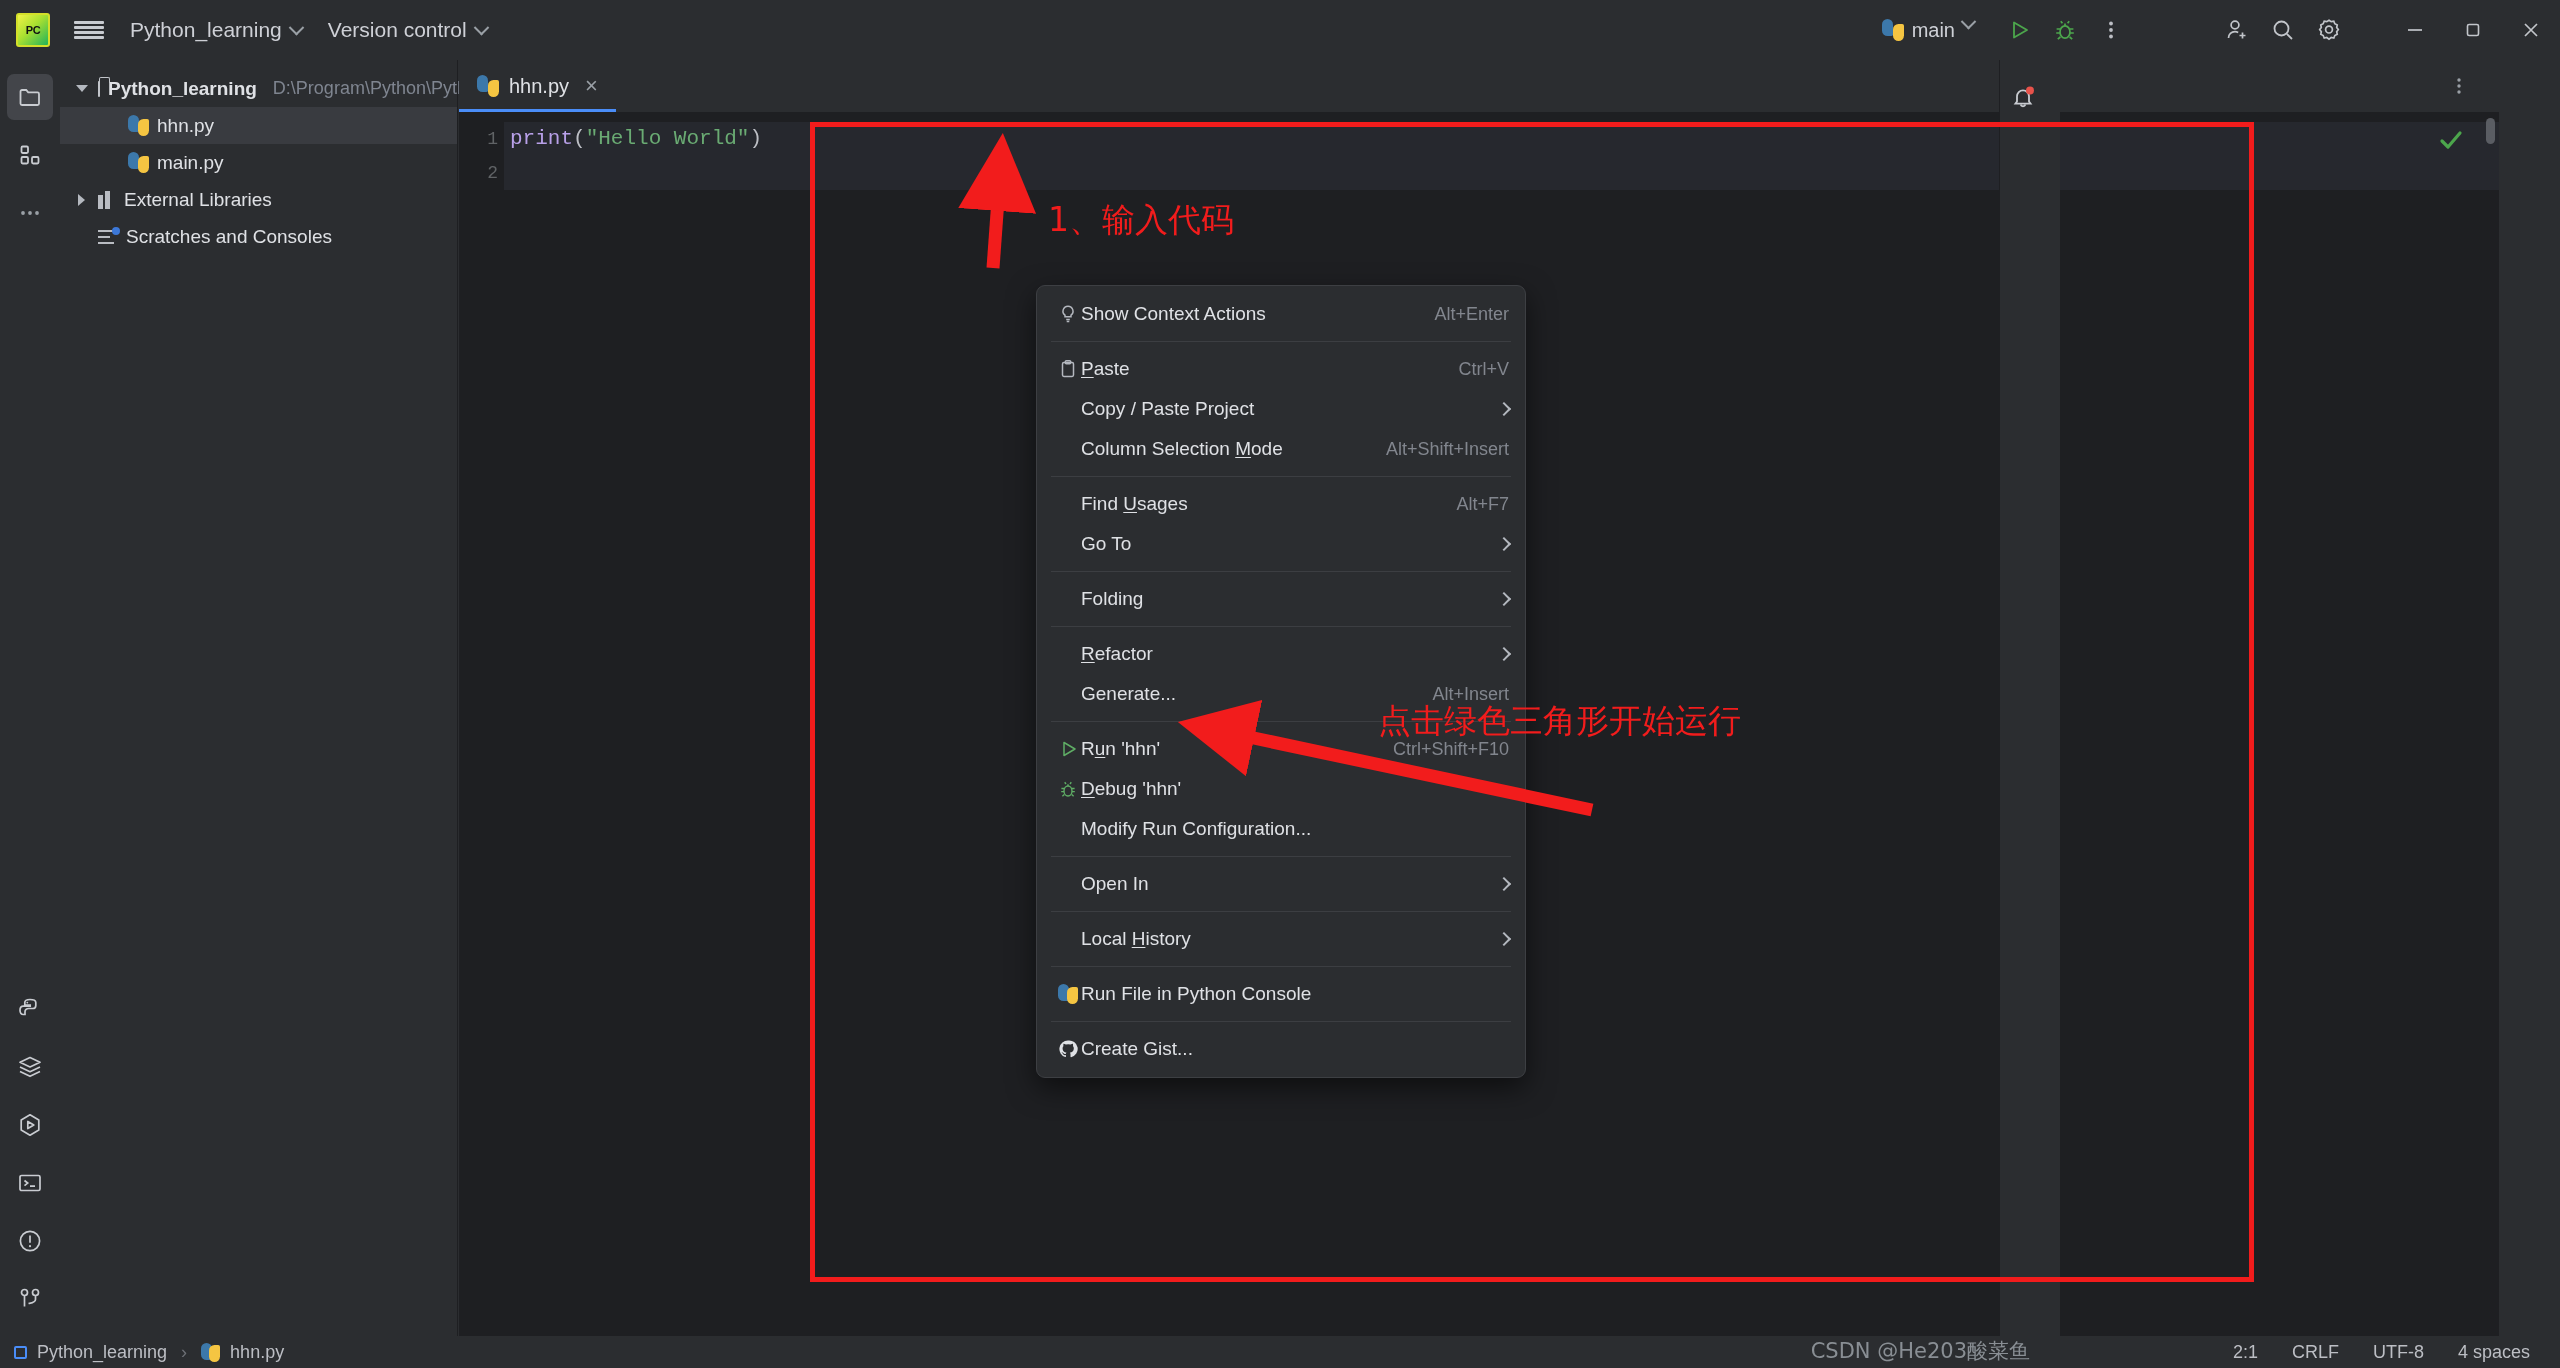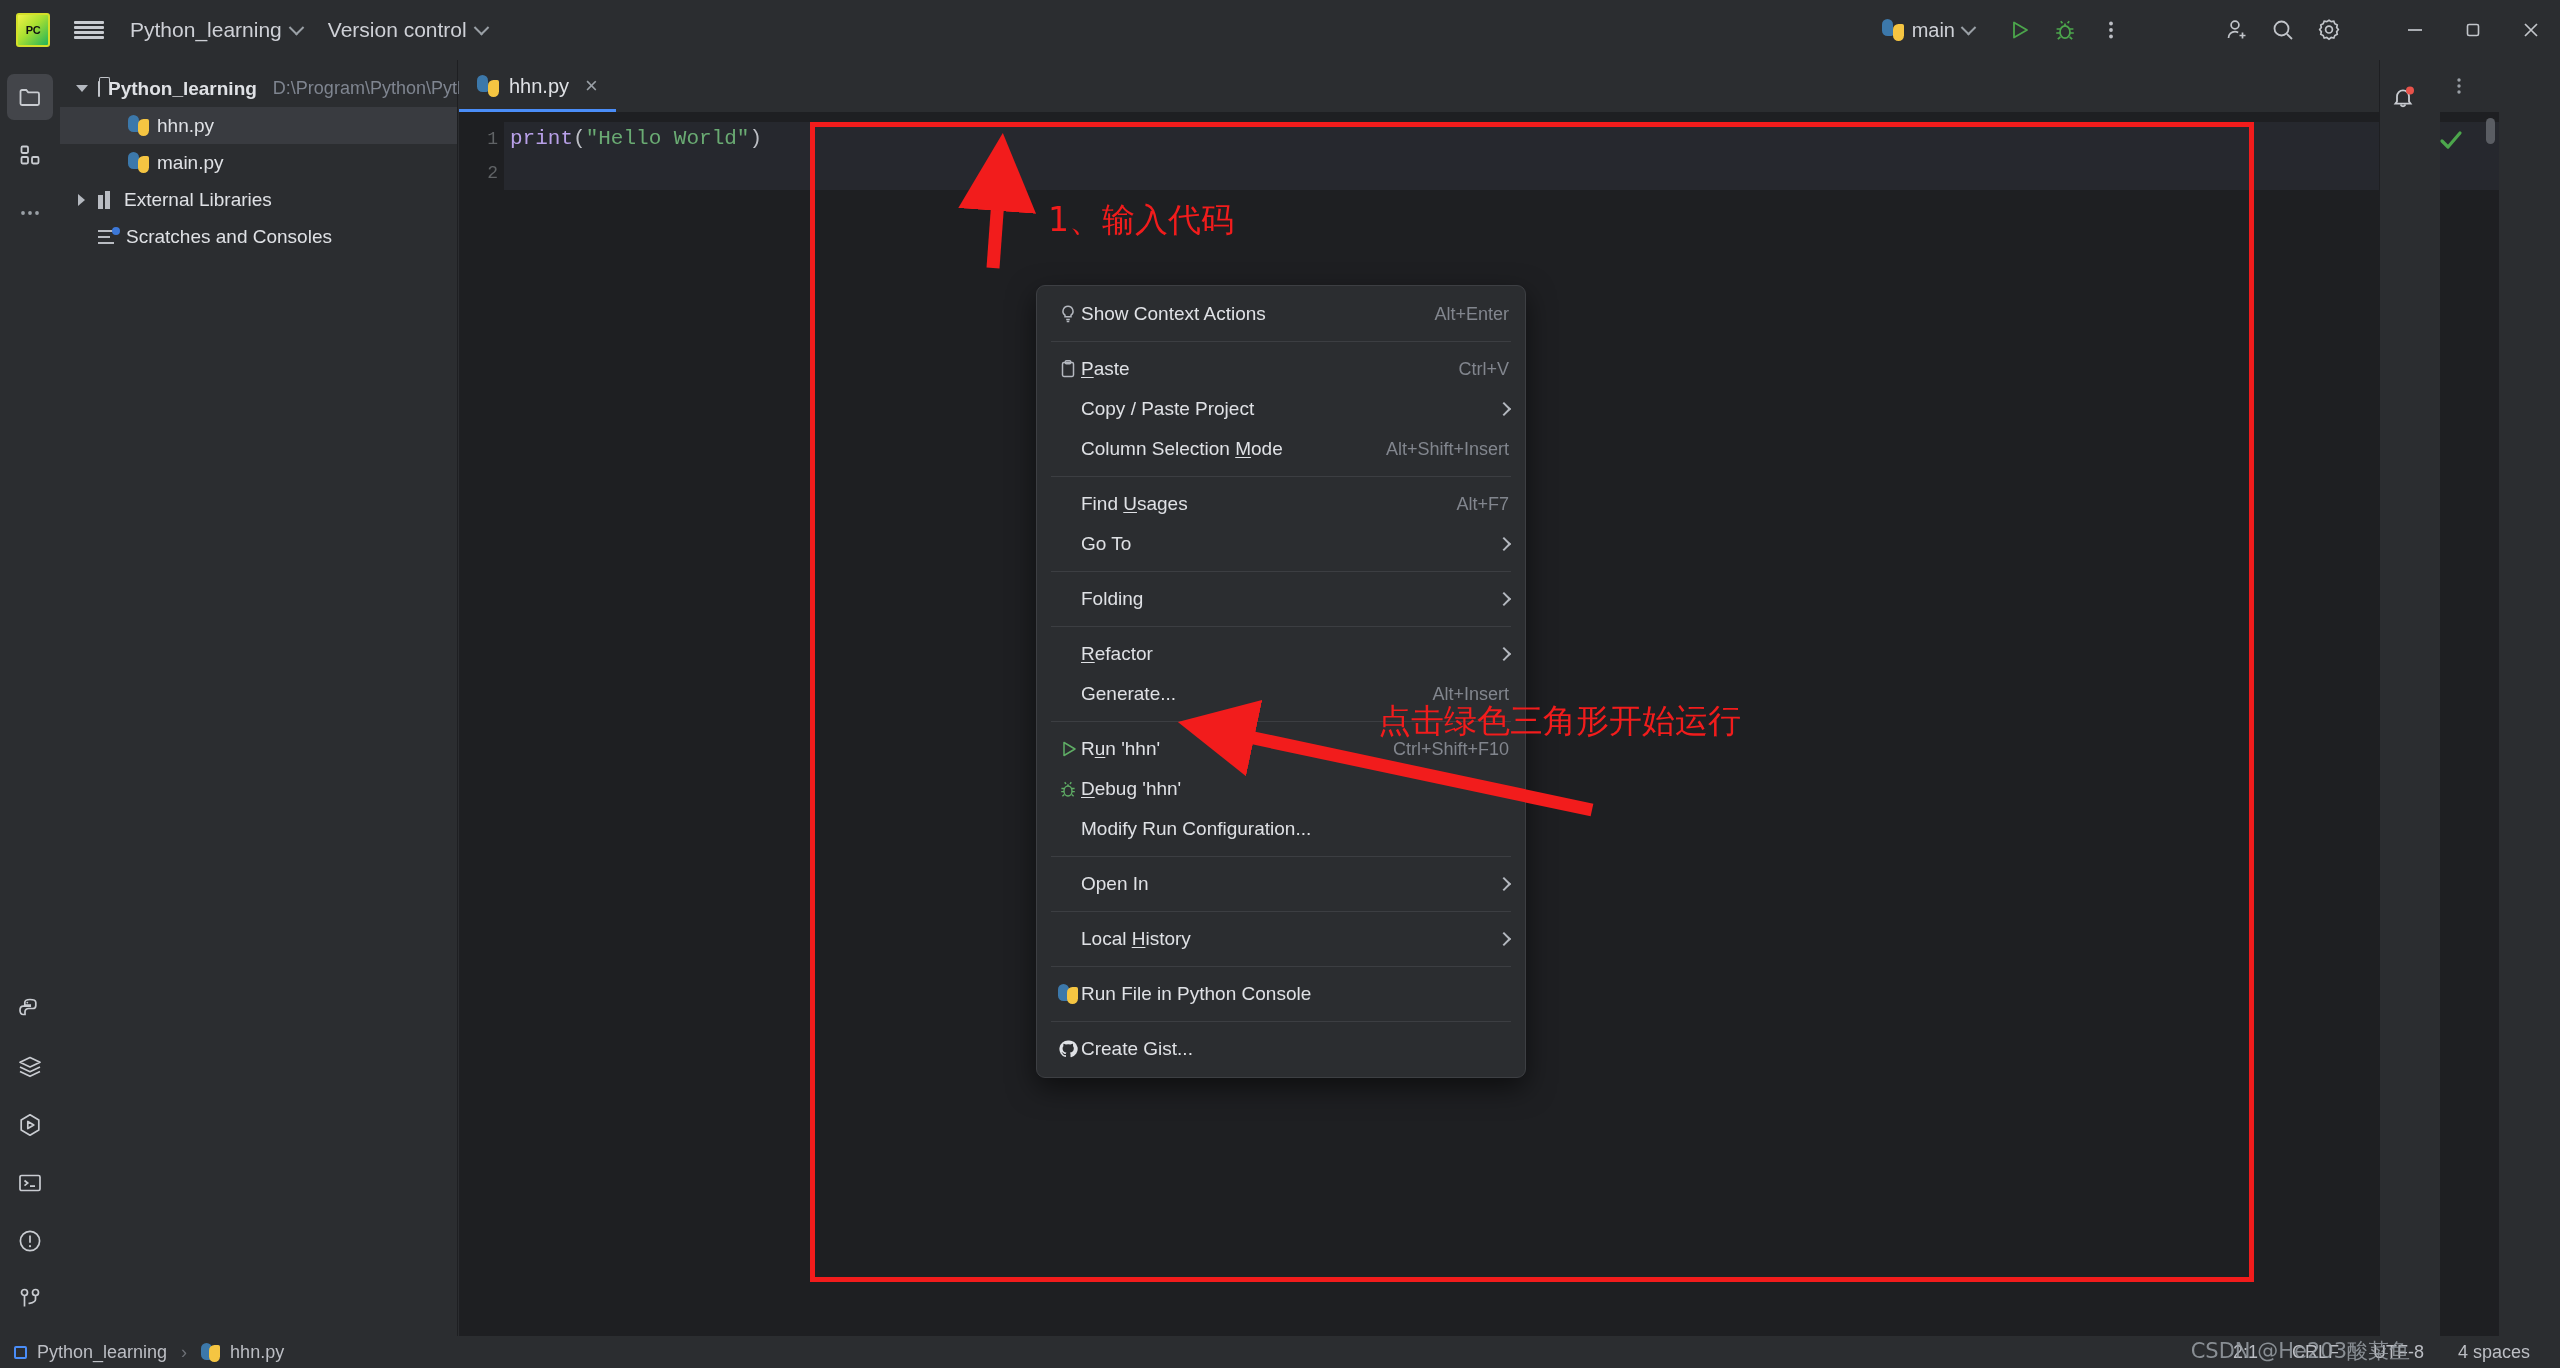--- a/index.html
+++ b/index.html
@@ -3,21 +3,21 @@
 <meta charset="utf-8">
 <style>
   * { box-sizing: border-box; margin: 0; padding: 0; }
   html, body {
     width: 2560px; height: 1368px;
     background: #2b2d30;
     font-family: "Liberation Sans", sans-serif;
     overflow: hidden;
     color: #dfe1e5;
   }
-  #app { position: relative; width: 2440px; height: 1368px; }
+  #app { position: relative; width: 2060px; height: 1368px; }
 
   
   .titlebar {
     position: absolute; top: 0; left: 0; width: 2560px; height: 60px;
     background: #2b2d30;
     display: flex; align-items: center;
   }
   .tb-logo {
     width: 34px; height: 34px; margin-left: 16px;
     border: 2px solid #d4e02a; border-radius: 3px;
@@ -41,21 +41,21 @@
     white-space: nowrap;
   }
   .chev { display: inline-block; width: 11px; height: 11px;
     border-right: 2px solid #9aa0a6; border-bottom: 2px solid #9aa0a6;
     transform: rotate(45deg) translate(-2px,-2px); }
   .tb-right {
     position: absolute; right: 0; top: 0; height: 60px;
     display: flex; align-items: center;
   }
   .run-cfg {
-    display: flex; align-items: center; gap: 8px; font-size: 20px;
+    display: flex; gap: 8px; font-size: 20px;
     color: #ced0d6; cursor: pointer; padding: 0 6px;
   }
   .pyglyph { width: 22px; height: 22px; position: relative; display:inline-block; }
   .pyglyph::before, .pyglyph::after {
     content:""; position:absolute; width:11px; height:17px;
   }
   .pyglyph::before { left:0; top:0; background:#3c78aa; border-radius:6px 6px 2px 6px; }
   .pyglyph::after { right:0; bottom:0; background:#f5c542; border-radius:6px 2px 6px 6px; }
   .icon-btn {
     width: 46px; height: 46px; display: flex; align-items: center; justify-content: center;

